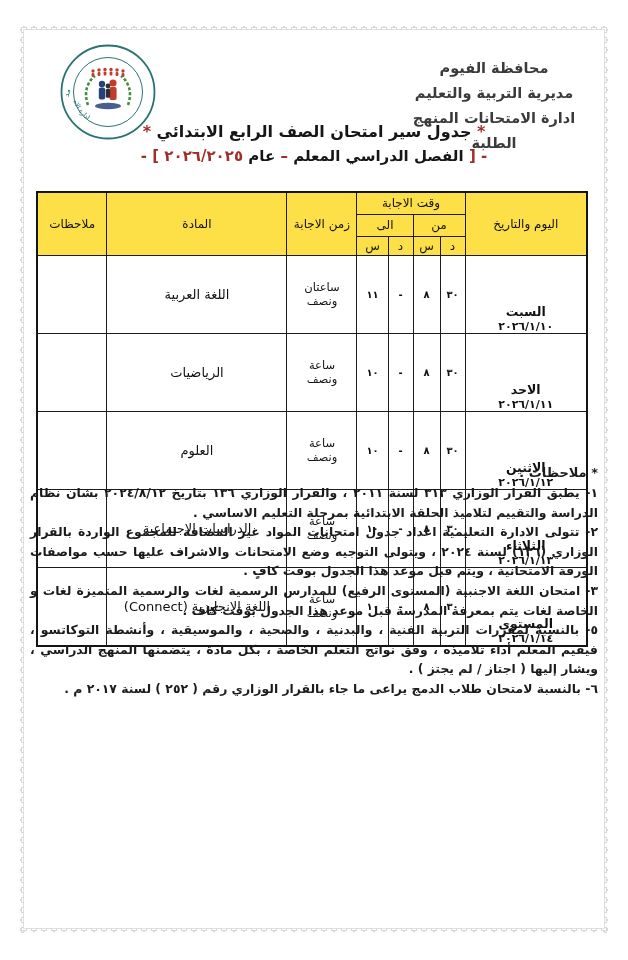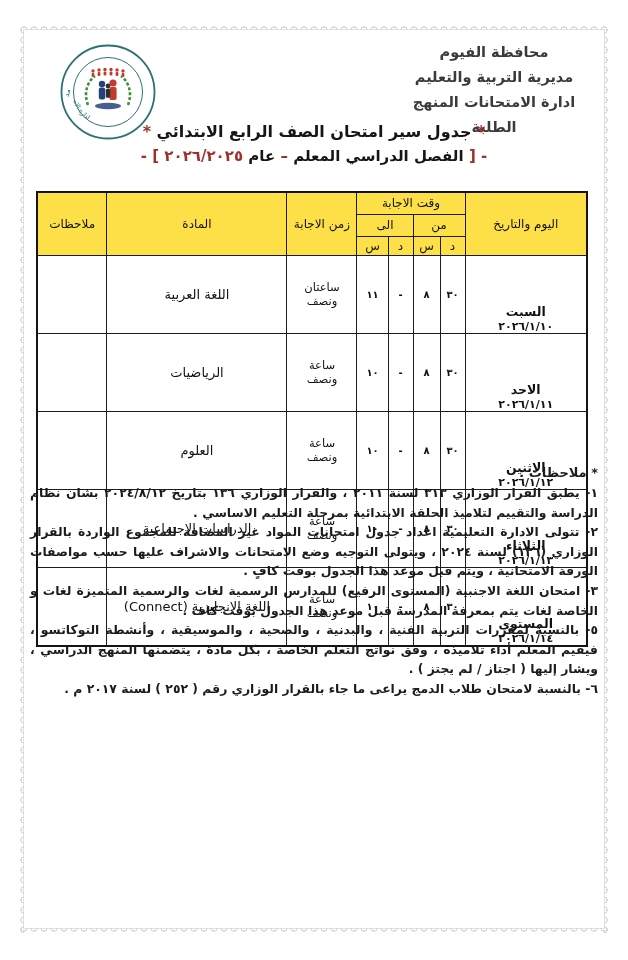--- a/index.html
+++ b/index.html
@@ -20,21 +20,21 @@
     background-image:radial-gradient(circle 4px at 5px 0px, rgba(0,0,0,0) 2.4px, #d9d9d9 2.5px, #d9d9d9 3.6px, rgba(0,0,0,0) 3.7px);
     background-size:10px 7px; background-repeat:repeat-x; }
   .sc.l { top:-5px; bottom:-5px; left:-7px; width:7px;
     background-image:radial-gradient(circle 4px at 7px 5px, rgba(0,0,0,0) 2.4px, #d9d9d9 2.5px, #d9d9d9 3.6px, rgba(0,0,0,0) 3.7px);
     background-size:7px 10px; background-repeat:repeat-y; }
   .sc.r { top:-5px; bottom:-5px; right:-7px; width:7px;
     background-image:radial-gradient(circle 4px at 0px 5px, rgba(0,0,0,0) 2.4px, #d9d9d9 2.5px, #d9d9d9 3.6px, rgba(0,0,0,0) 3.7px);
     background-size:7px 10px; background-repeat:repeat-y; }
 
   
-  .org { position:absolute; top:40px; right:38px; width:192px; text-align:center;
+  .org { position:absolute; top:56px; right:38px; width:192px; text-align:center;
          font-weight:bold; font-size:14.5px; color:#3b3b3b; line-height:1.72; }
   .seal { position:absolute; top:42px; left:58px; width:100px; height:100px; }
 
   
   .title-block { position:absolute; top:122px; left:0; right:0; text-align:center; direction:rtl; }
   .t1 { font-size:16px; font-weight:bold; color:#161616; }
   .t2 { font-size:15px; font-weight:bold; color:#161616; margin-top:6px; }
   .red { color:#9e2f2a; }
   .blk { color:#161616; }
 

